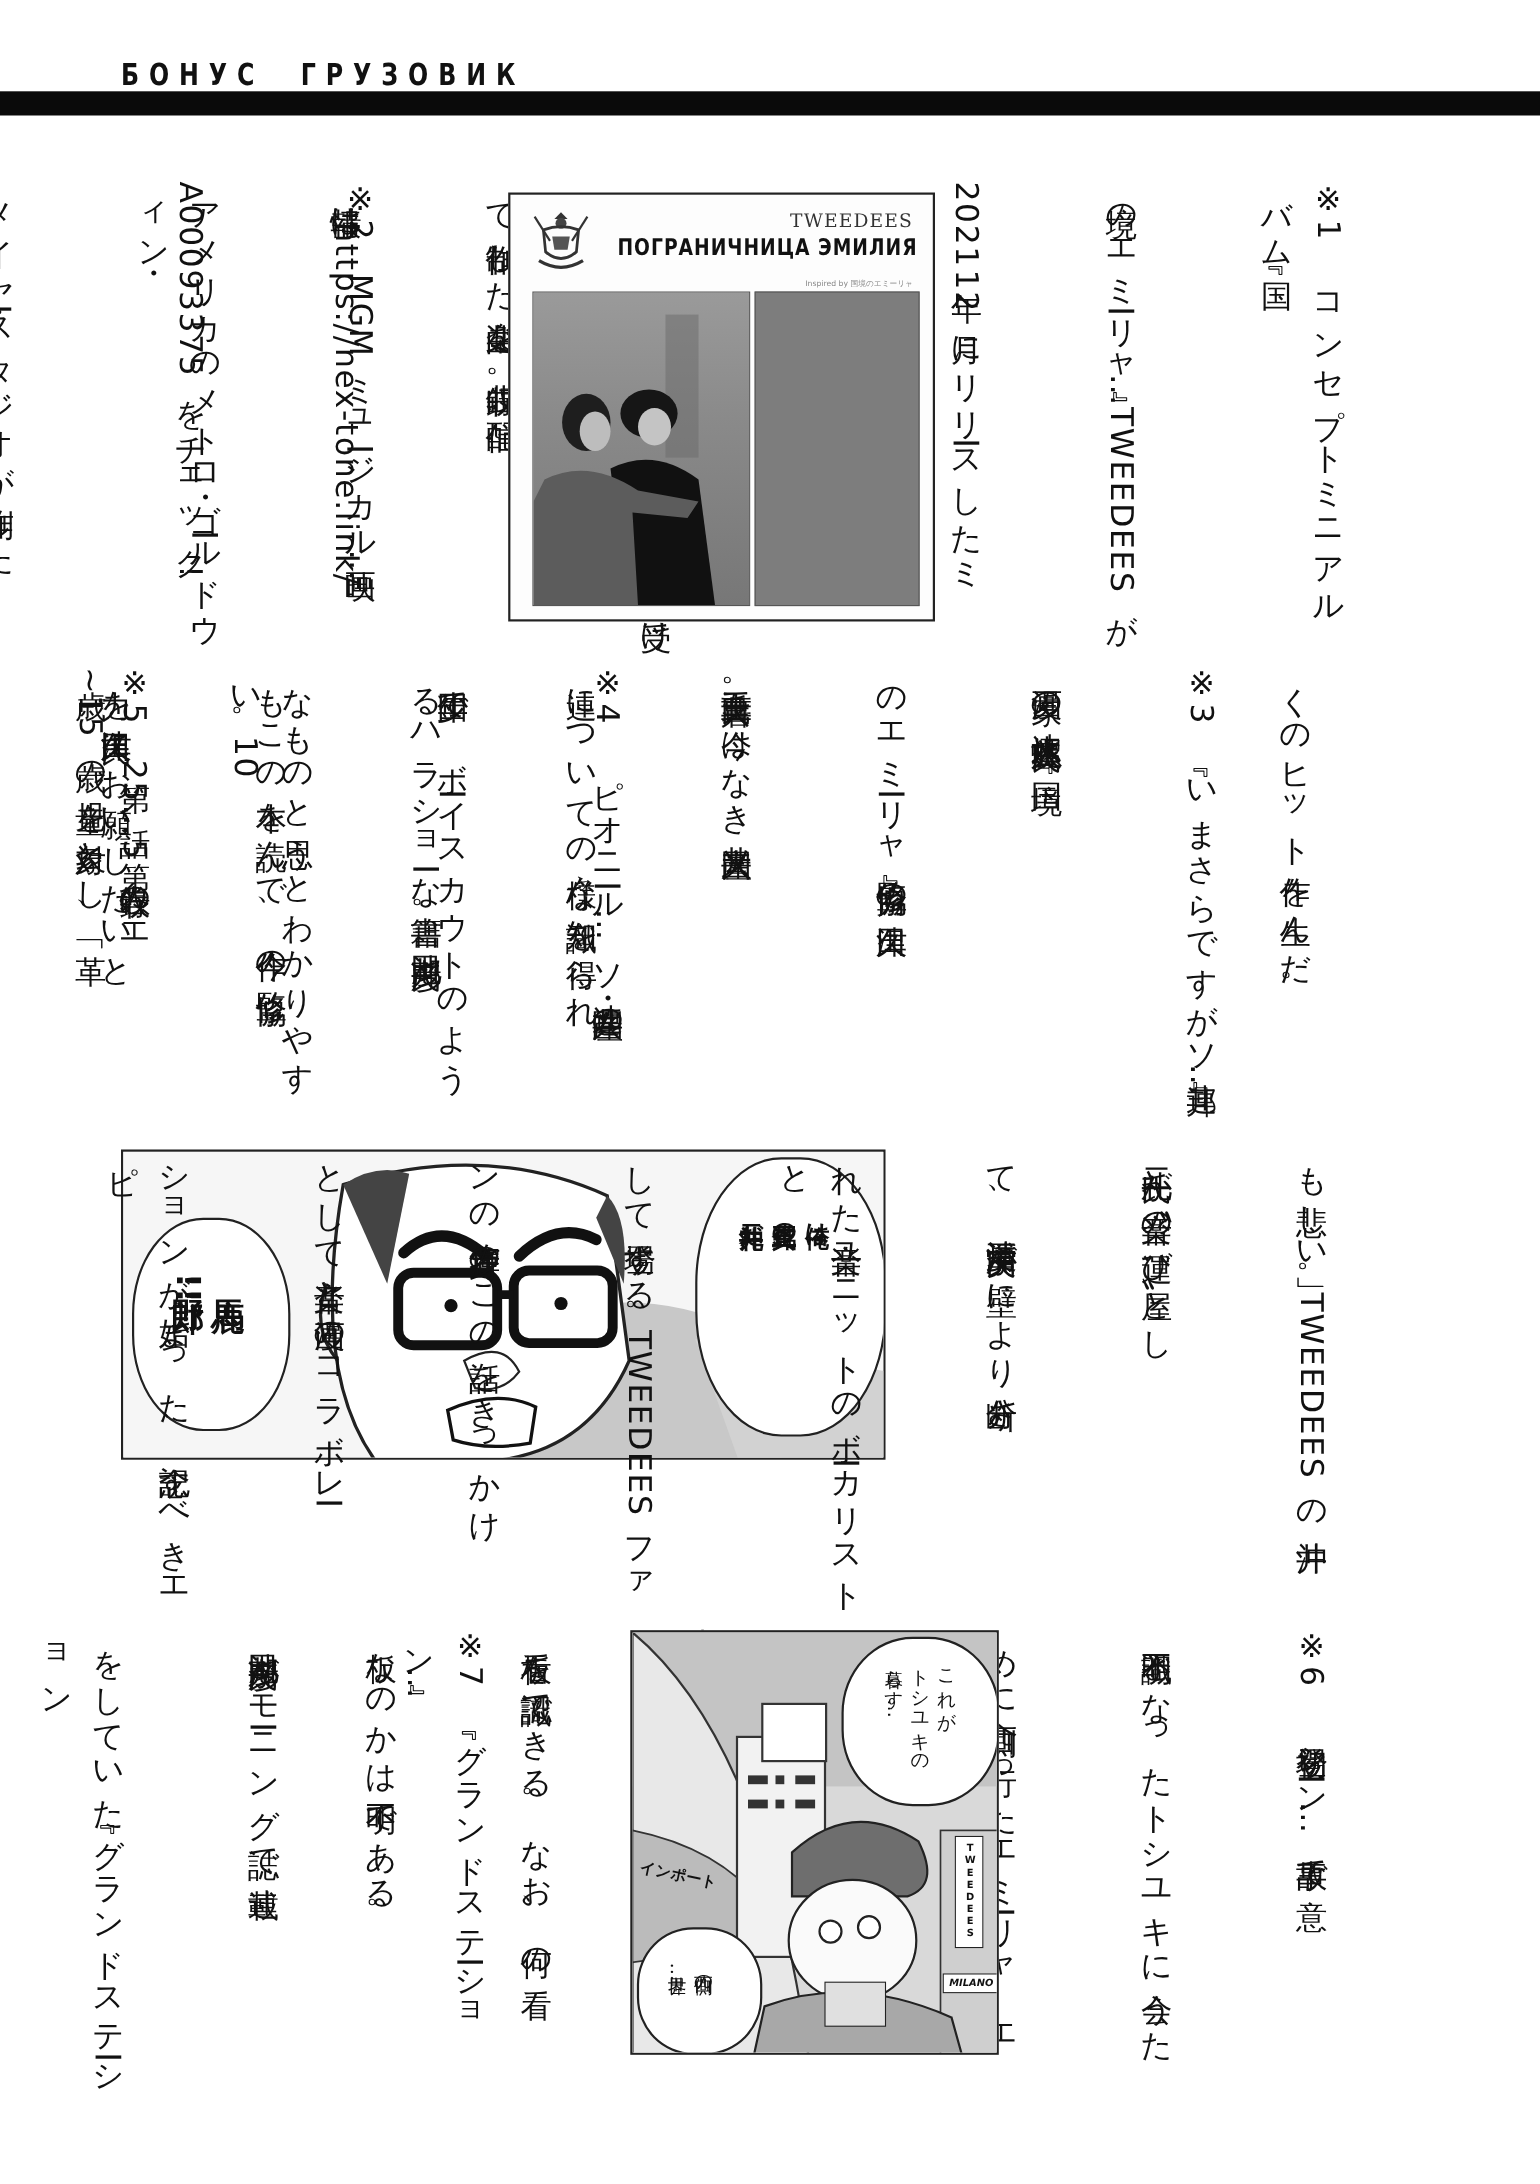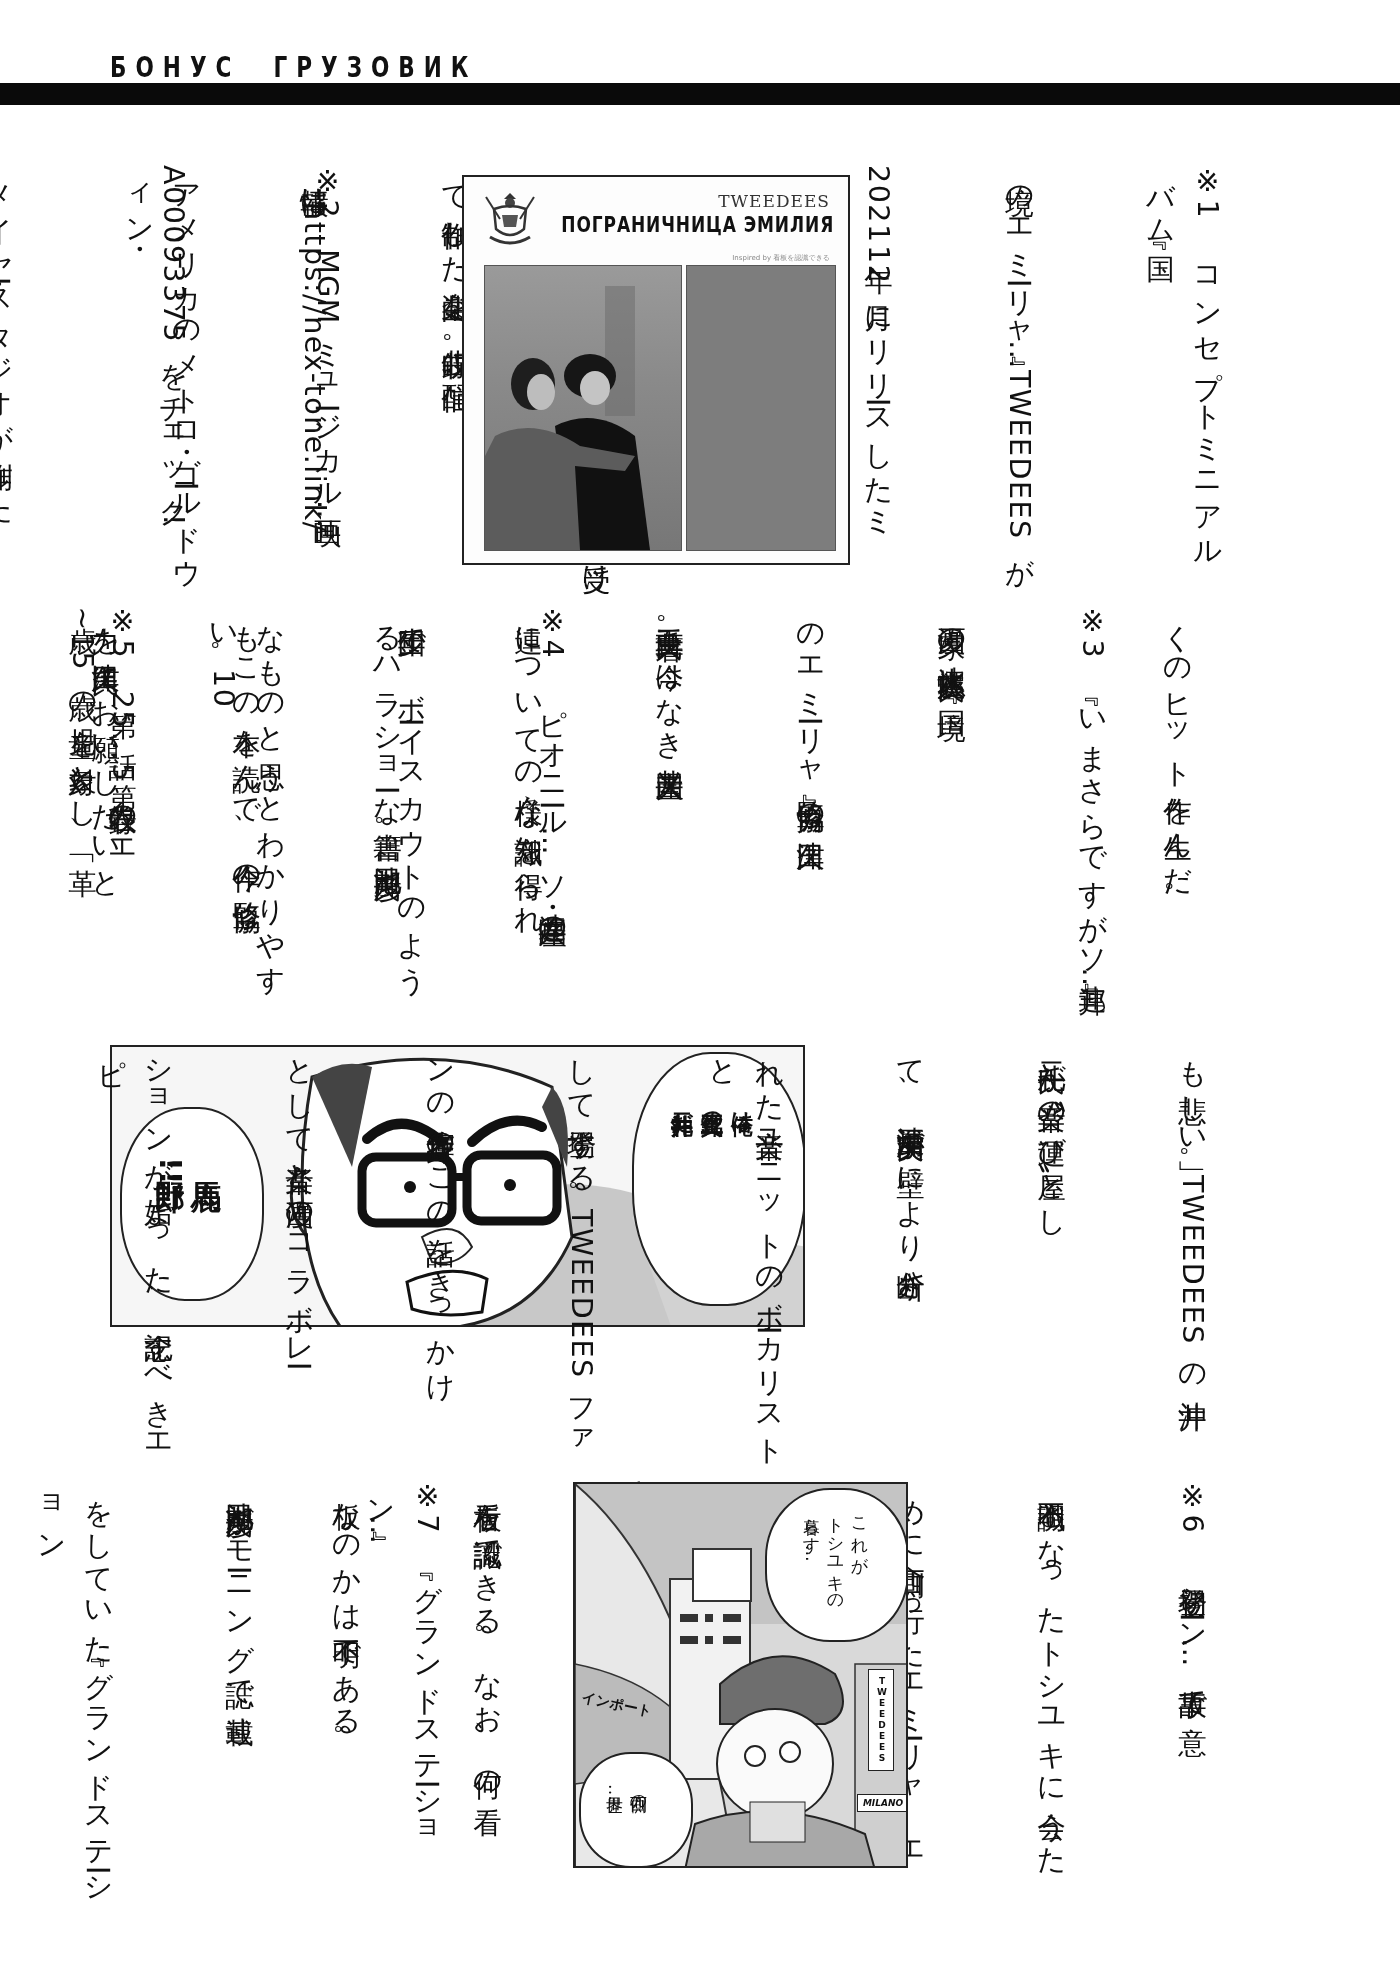--- a/index.html
+++ b/index.html
@@ -42,21 +42,21 @@
     <path d="M28 4 l6 6 h-12z" fill="#333"></path>
     <circle cx="28" cy="14" r="5" fill="#444"></circle>
     <path d="M12 20 Q28 14 44 20 L42 40 Q28 52 14 40 Z" fill="none" stroke="#333" stroke-width="2.5"></path>
     <path d="M20 26 L36 26 L34 38 L22 38 Z" fill="#555"></path>
     <line x1="4" y1="8" x2="18" y2="30" stroke="#333" stroke-width="2"></line>
     <line x1="52" y1="8" x2="38" y2="30" stroke="#333" stroke-width="2"></line>
     <path d="M8 48 Q28 60 48 48" fill="none" stroke="#333" stroke-width="3"></path>
   </svg>
   <div class="band">TWEEDEES</div>
   <div class="atitle">ПОГРАНИЧНИЦА ЭМИЛИЯ</div>
-  <div class="sub">Inspired by 看板を認識できる</div>
+  <div class="sub">Inspired by 国境のエミーリャ</div>
   <div class="photo">
     <svg width="196" height="284" viewBox="0 0 196 284">
       <rect x="120" y="20" width="30" height="130" fill="#6a6a6a" opacity="0.5"></rect>
       <ellipse cx="48" cy="118" rx="22" ry="26" fill="#1e1e1e"></ellipse>
       <ellipse cx="56" cy="126" rx="14" ry="18" fill="#bdbdbd"></ellipse>
       <ellipse cx="105" cy="110" rx="26" ry="22" fill="#161616"></ellipse>
       <ellipse cx="110" cy="122" rx="15" ry="17" fill="#c4c4c4"></ellipse>
       <path d="M70 160 Q110 140 150 170 L165 284 L85 284 Z" fill="#111"></path>
       <path d="M10 170 Q50 150 95 180 L150 190 L140 205 L90 200 L95 284 L0 284 L0 190 Z" fill="#5c5c5c"></path>
     </svg>

